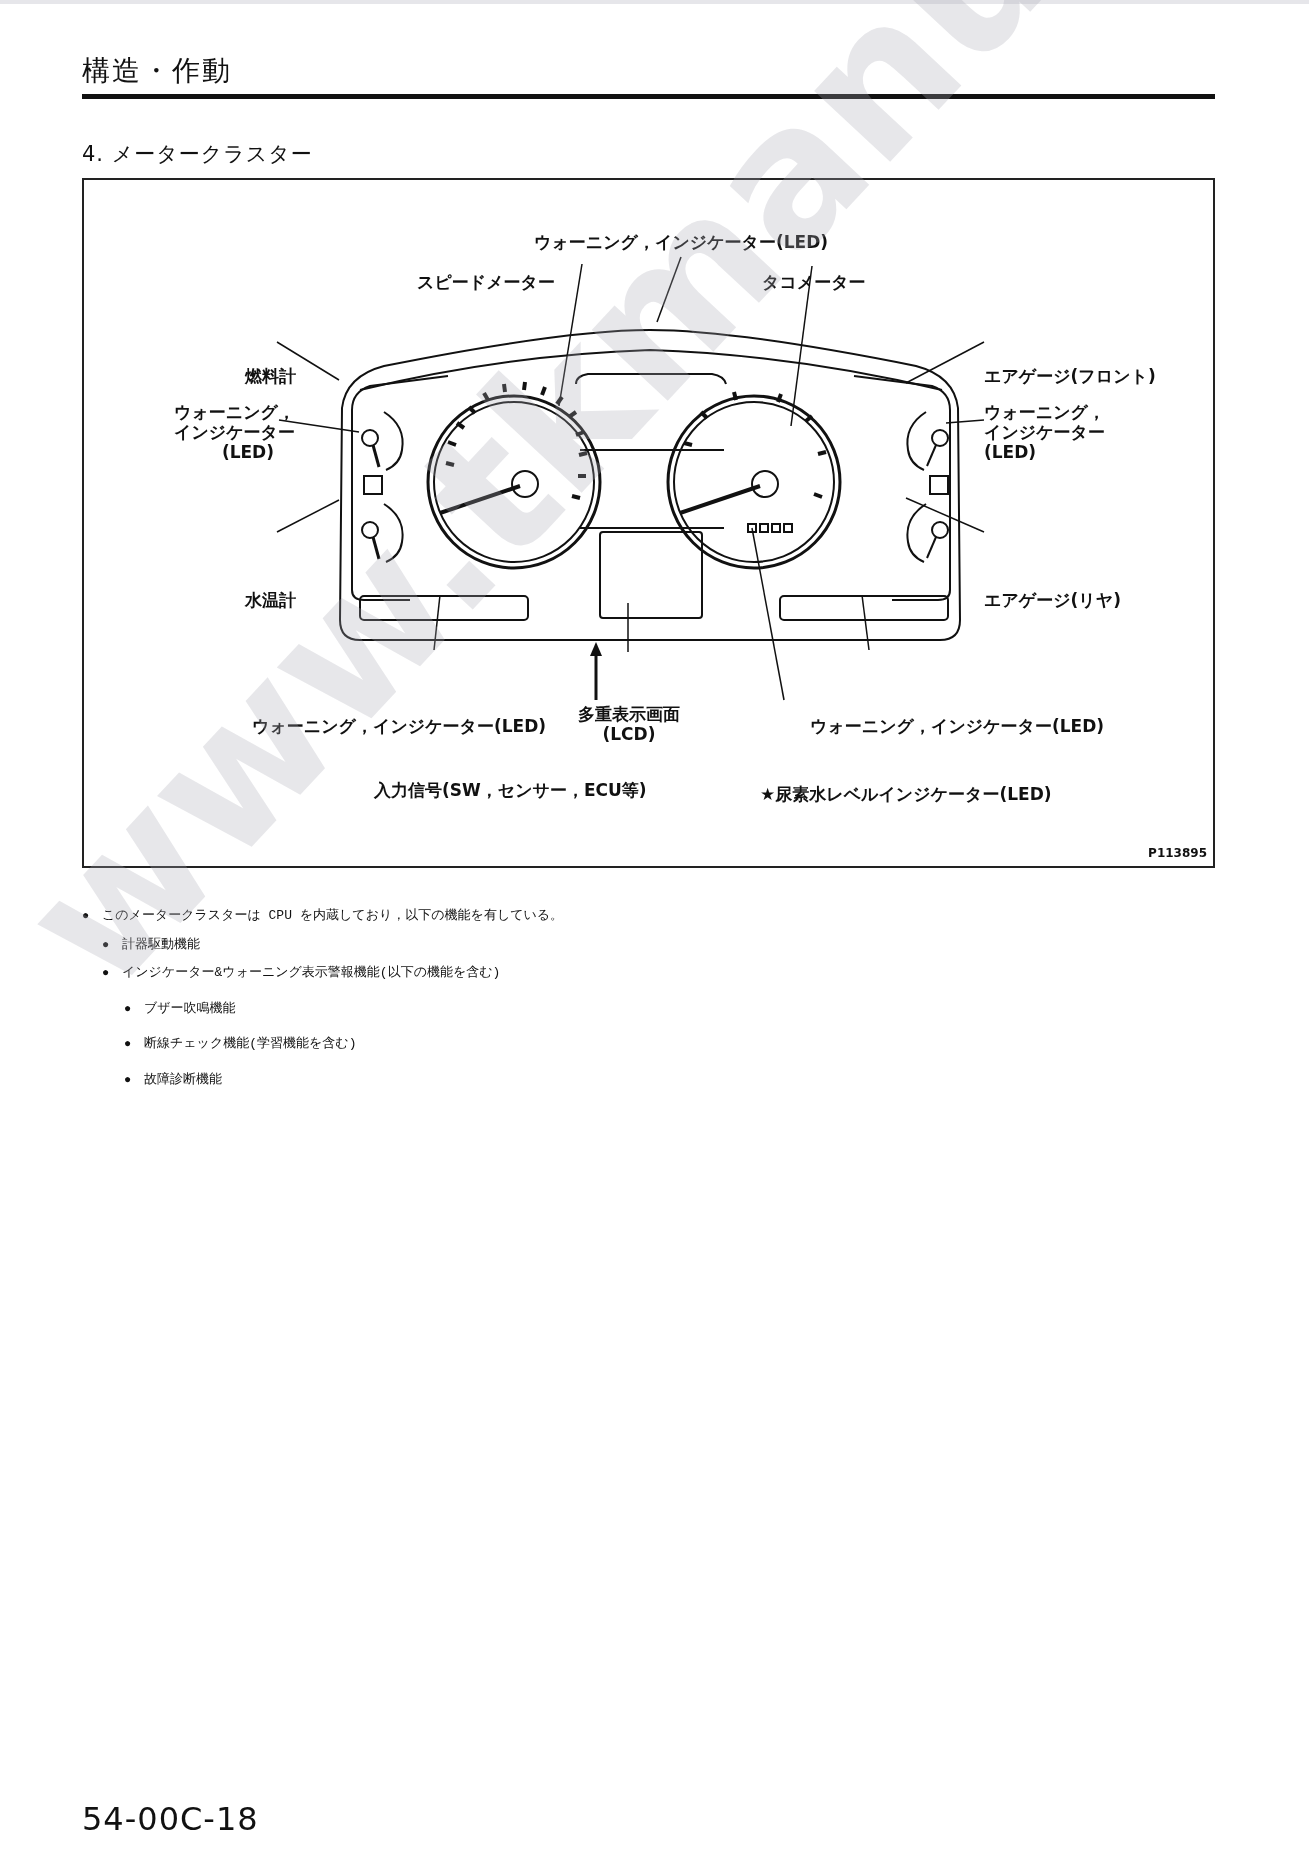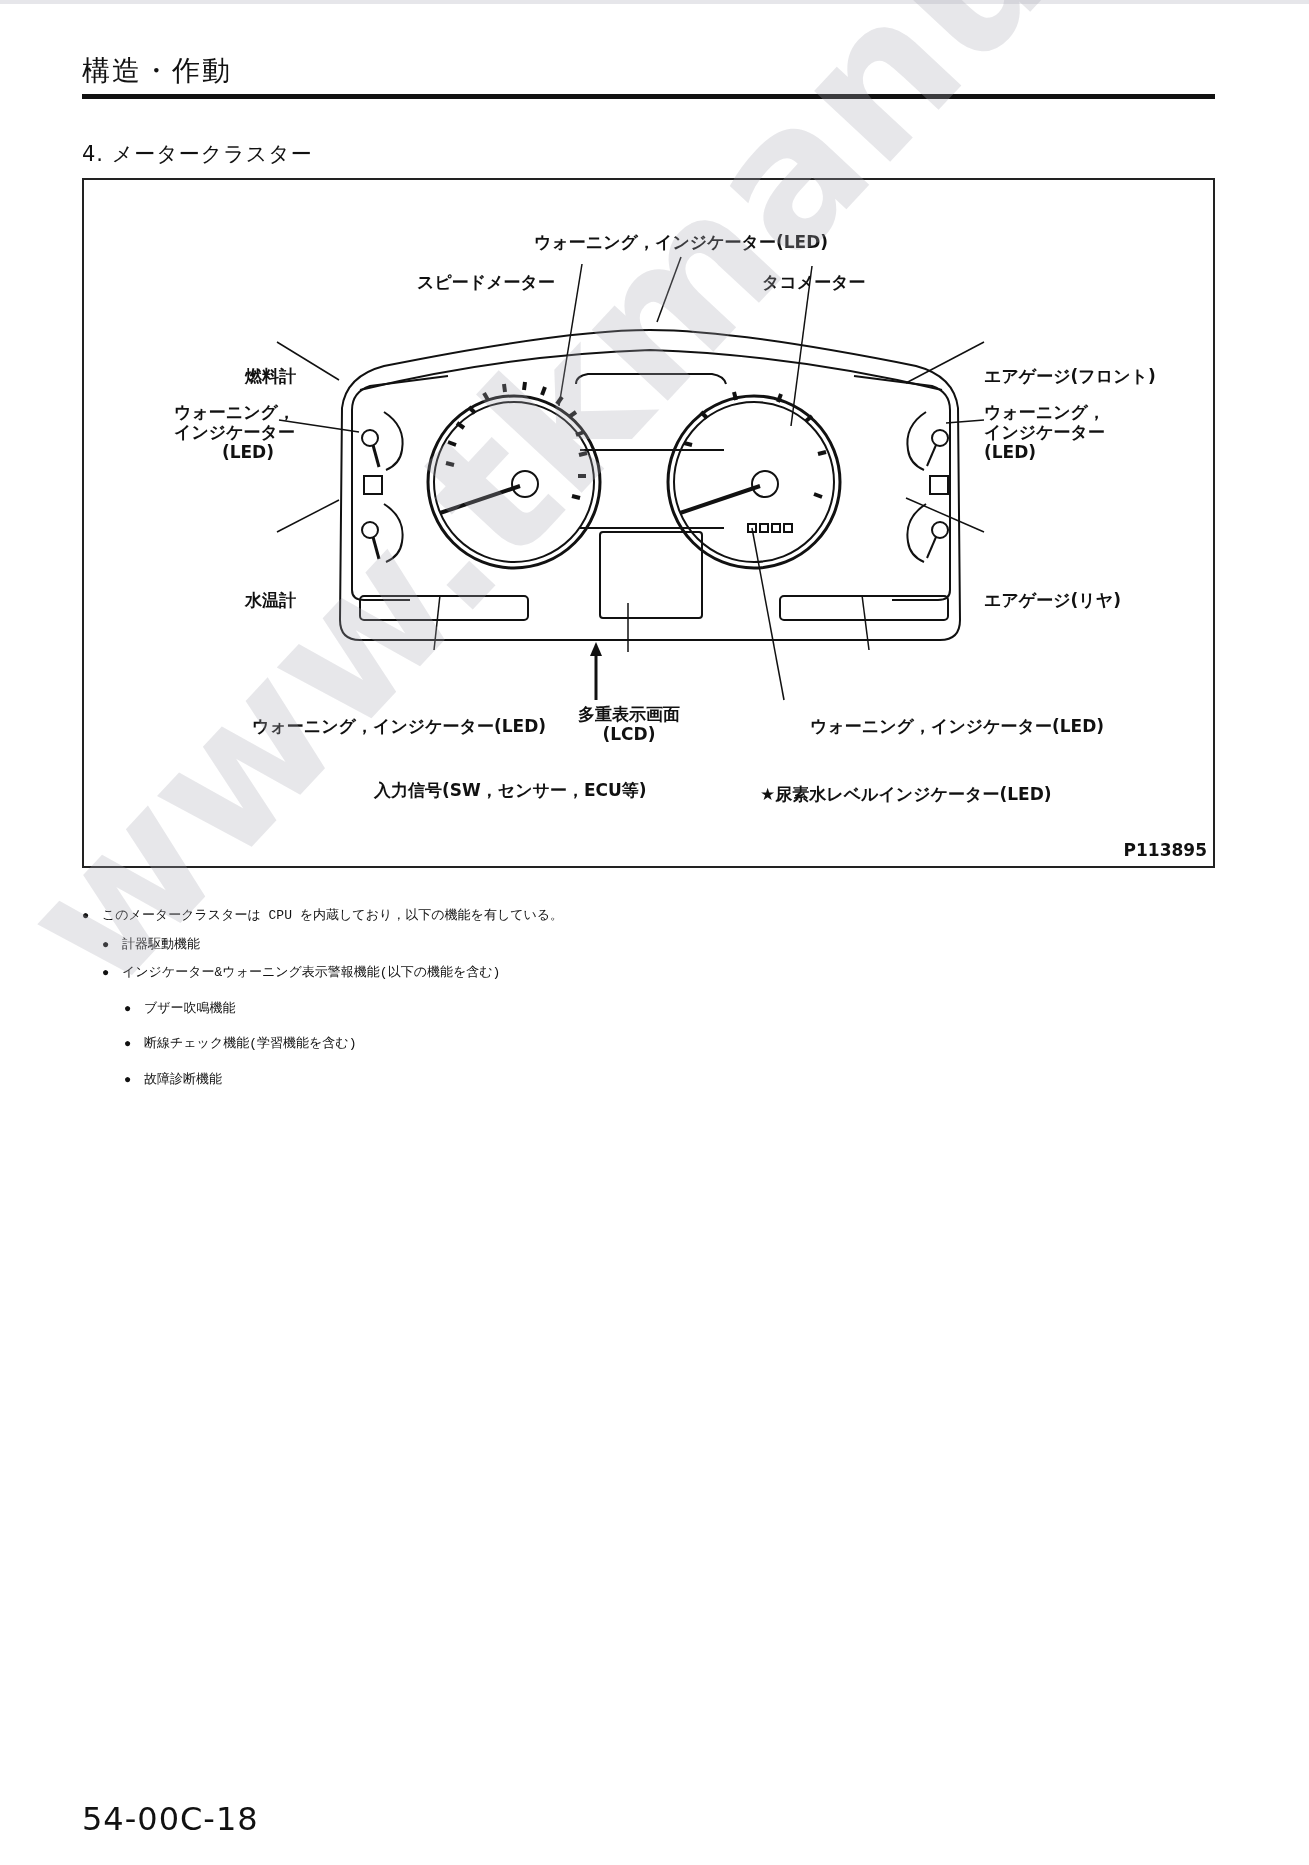--- a/index.html
+++ b/index.html
@@ -7,21 +7,21 @@
          font-family: "DejaVu Sans", "Liberation Sans", sans-serif; color: #111; }
   .topline { position: absolute; left: 0; top: 0; width: 1309px; height: 4px; background: #e6e6ea; }
   .section-title { position: absolute; left: 82px; top: 52px; font-size: 28px; letter-spacing: 2px; font-weight: 500; }
   .title-rule { position: absolute; left: 82px; top: 94px; width: 1133px; height: 5px; background: #111; }
   .sub-title { position: absolute; left: 82px; top: 140px; font-size: 21px; letter-spacing: 1px; }
   .figure { position: absolute; left: 82px; top: 178px; width: 1133px; height: 690px; border: 2px solid #222; box-sizing: border-box; padding-left: 40px; }
   .figure svg { position: absolute; left: 0; top: 0; }
   .lbl { position: absolute; font-size: 17px; font-weight: bold; white-space: nowrap; line-height: 20px; }
   .lbl.center { text-align: center; }
   .lbl.right { text-align: right; }
-  .fig-id { position: absolute; right: 6px; bottom: 6px; font-size: 17px; font-weight: bold; }
+  .fig-id { position: absolute; right: 6px; bottom: 6px; font-size: 12px; font-weight: bold; }
   .body-list { position: absolute; left: 82px; top: 902px; font-family: Liberation Mono, monospace; font-size: 13px; line-height: 28.5px; }
   .body-list .item { position: relative; padding-left: 20px; white-space: nowrap; }
   .body-list .item::before { content: "●"; position: absolute; left: 0; top: 0; font-size: 12px; }
   .body-list .l1 { margin-left: 0; }
   .body-list .l2 { margin-left: 20px; }
   .body-list .l3 { margin-left: 42px; margin-top: 7px; }
   .page-number { position: absolute; left: 82px; top: 1800px; font-size: 32px; letter-spacing: 1px; }
   .watermark { position: absolute; left: -20px; top: 880px; font-size: 190px; font-weight: bold;
                color: rgba(170,170,180,0.28); transform: rotate(-47deg); transform-origin: left top;
                white-space: nowrap; pointer-events: none; font-family: "DejaVu Sans", sans-serif; }

